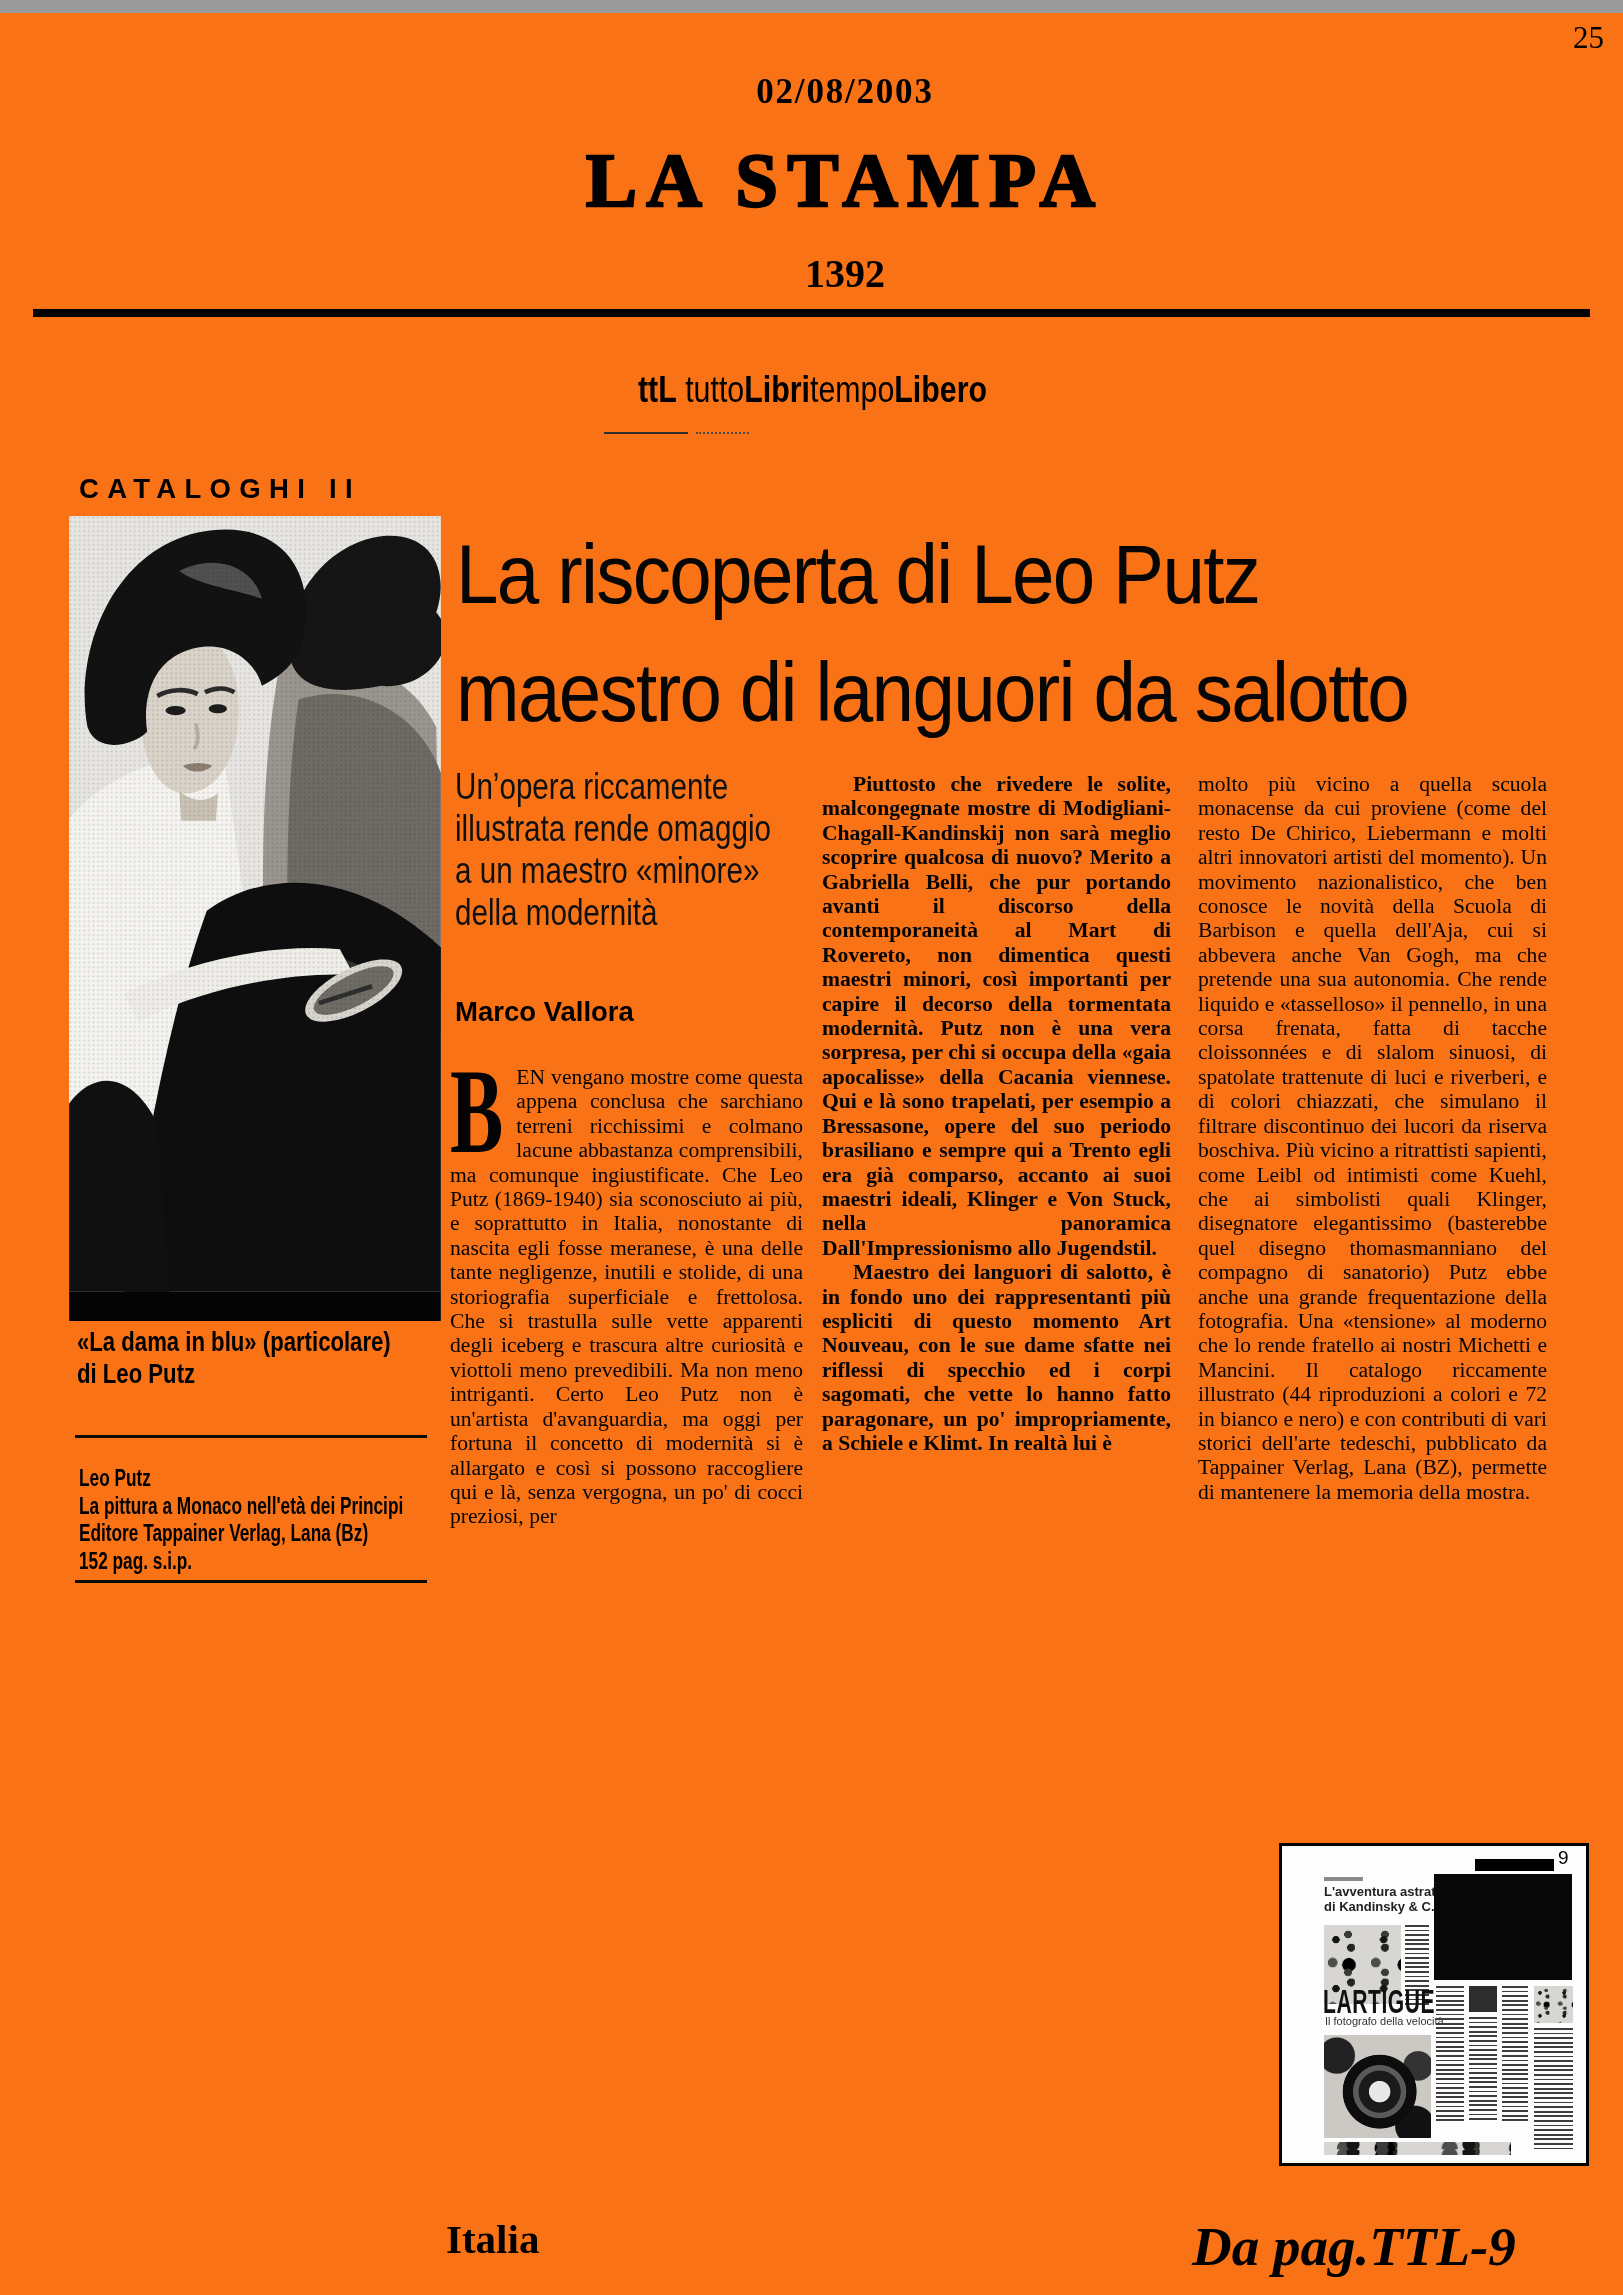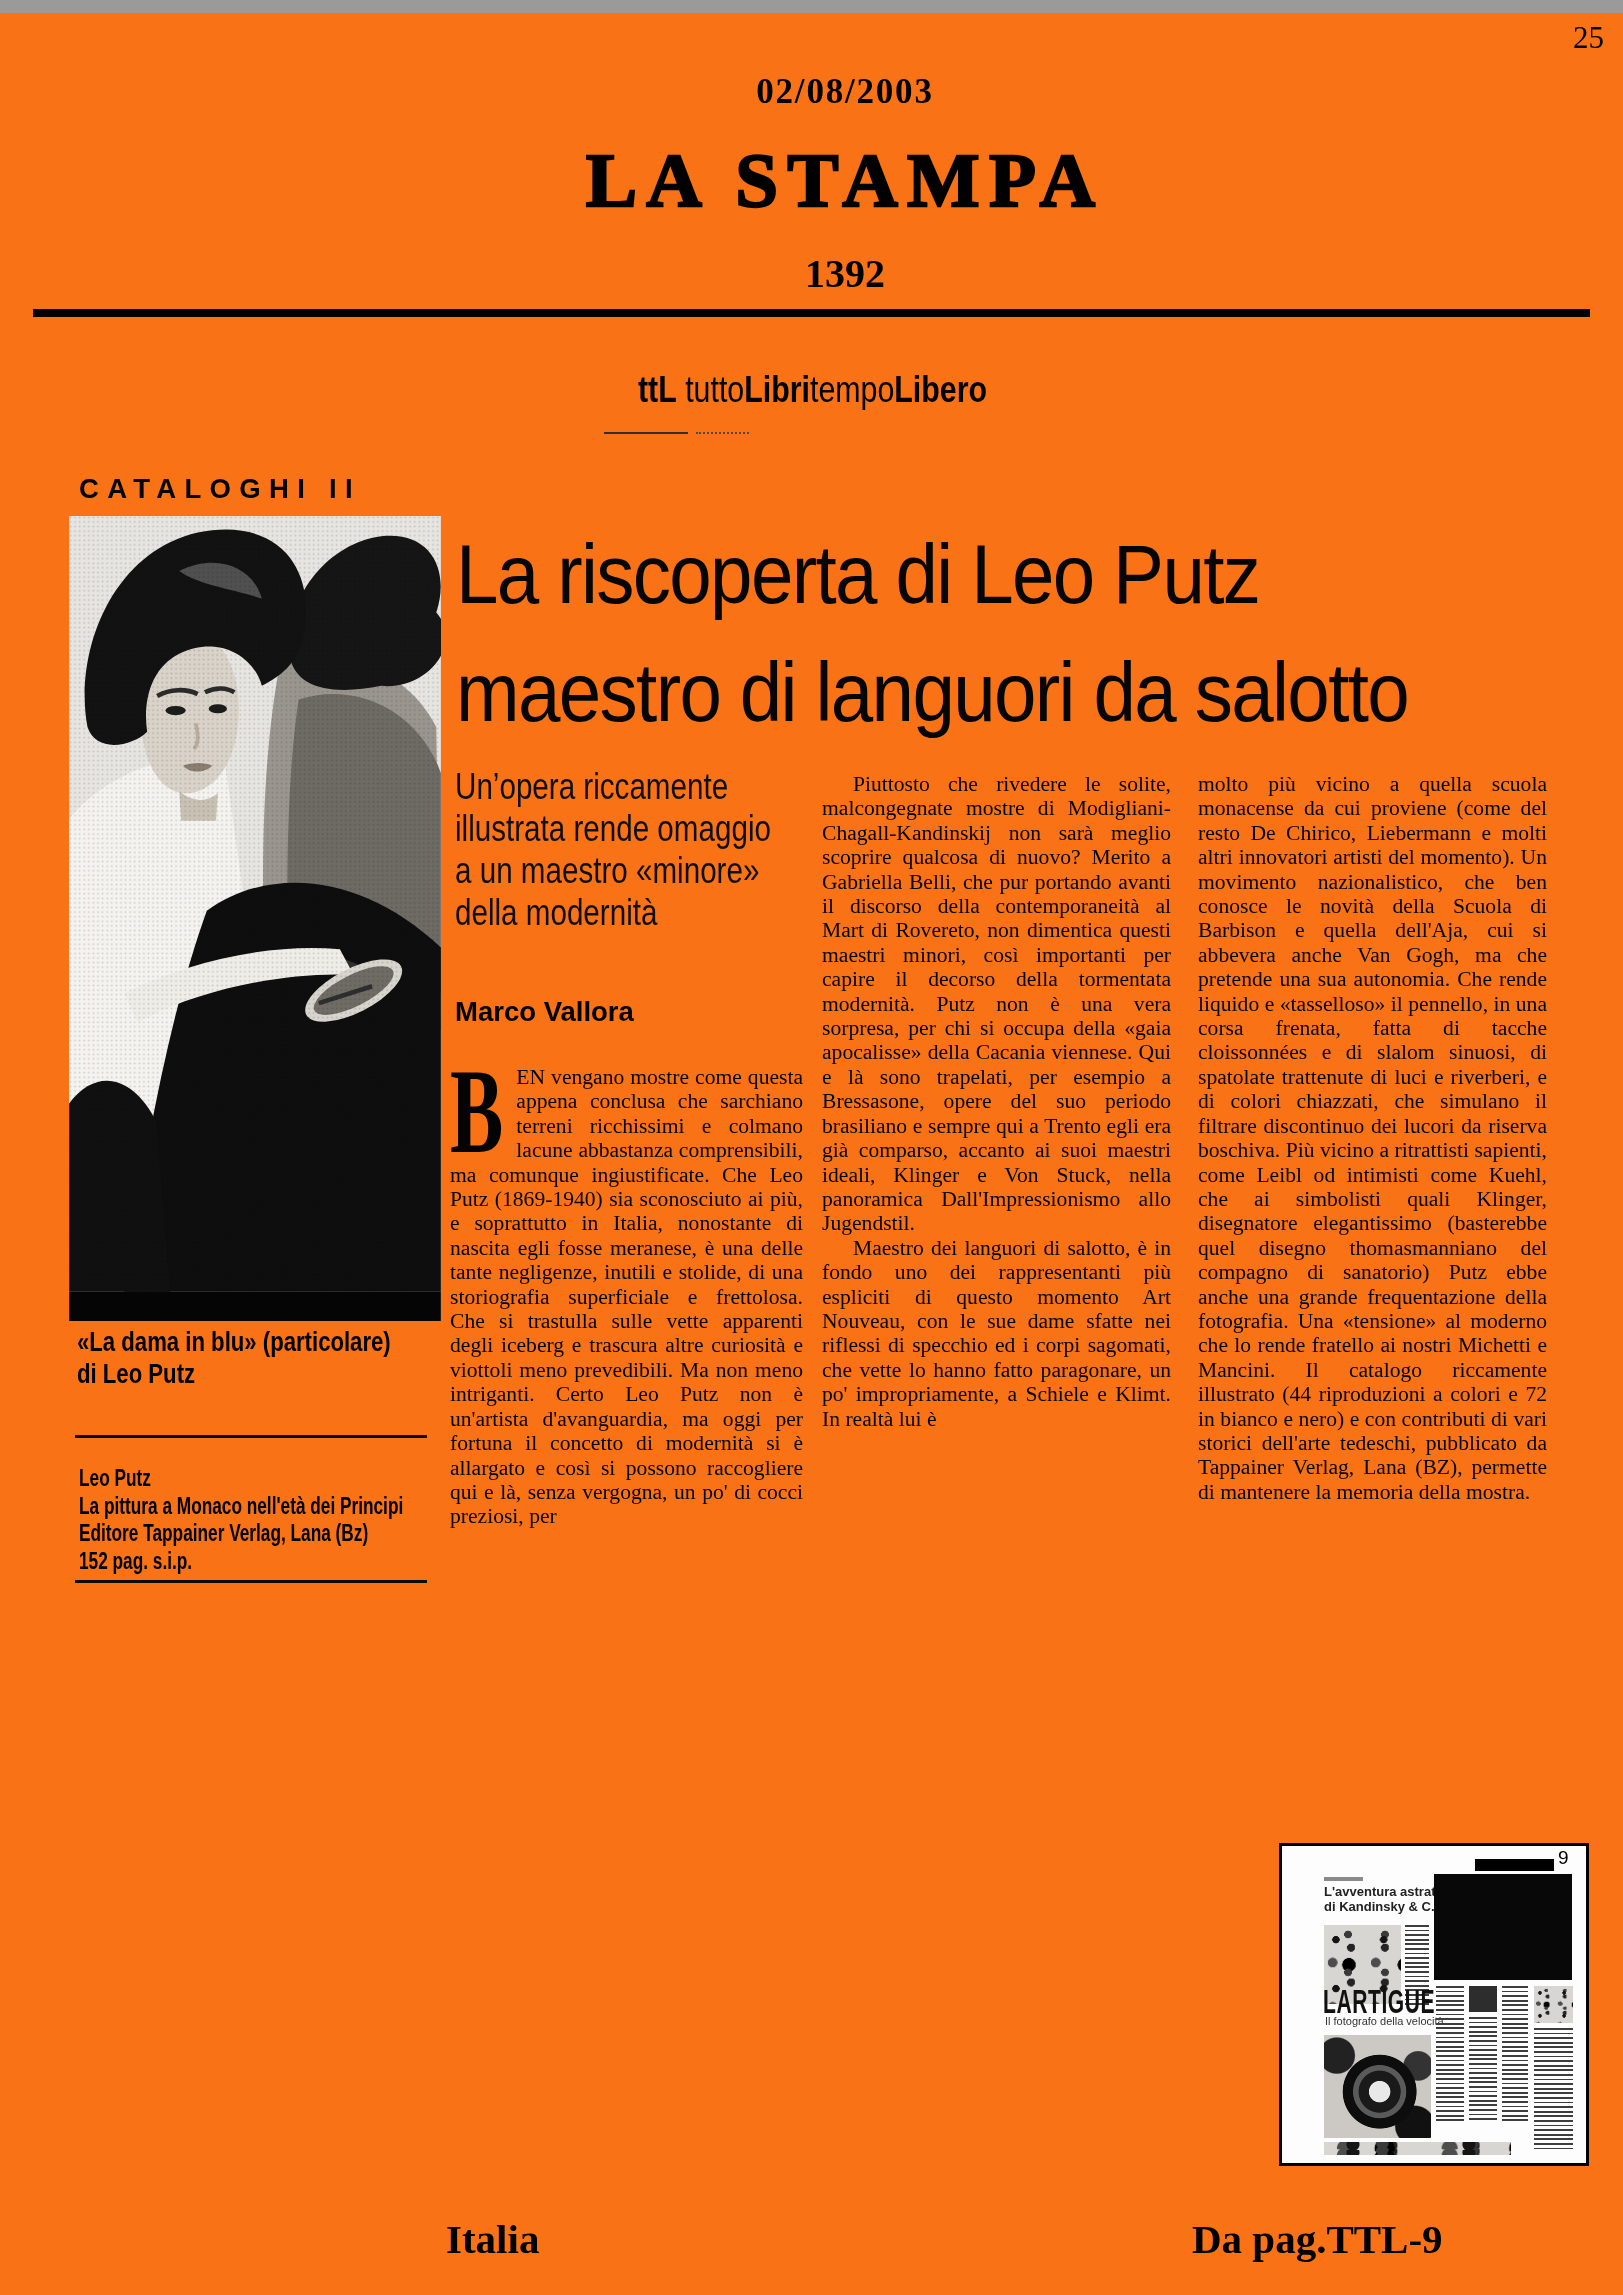--- a/index.html
+++ b/index.html
@@ -39,21 +39,21 @@
   
   #headline{left:456px;top:503px;font-family:"Liberation Sans",sans-serif;font-size:83px;letter-spacing:-1.8px;
             line-height:118px;white-space:nowrap;color:#060606;transform:scaleX(.92);transform-origin:left top;}
   #standfirst{left:455px;top:753px;font-family:"Liberation Sans",sans-serif;font-size:37px;line-height:42px;
               color:#101010;white-space:nowrap;transform:scaleX(.8);transform-origin:left top;}
   #byline{left:455px;top:983px;font-family:"Liberation Sans",sans-serif;font-size:27.5px;font-weight:700;}
 
   
   .col{font-size:21.6px;line-height:24.4px;text-align:justify;color:#040404;}
   .col p{margin:0;}
-  .col p.indent{text-indent:31px;}
+  .col p.indent{text-indent:31px;font-weight:bold;}
   #col1{left:450px;top:1052px;width:353px;}
   #col2{left:822px;top:759px;width:349px;}
   #col3{left:1198px;top:759px;width:349px;}
   .dropcap{float:left;width:59px;font-size:121px;line-height:81px;font-weight:700;margin:5.5px 7.3px 0 0;
            transform:scaleX(.66);transform-origin:left top;font-family:"Liberation Serif",serif;}
 
   
   #thumb{left:1279px;top:1830px;width:310px;height:323px;background:#fdfdfd;border:3.7px solid #000;box-sizing:border-box;}
   #thumb .t{position:absolute;}
   .t-bar{left:193px;top:13px;width:79px;height:12px;background:#000;}
@@ -82,21 +82,21 @@
            background-image:radial-gradient(circle at 52% 55%,#e8e8e8 0 13%,#1a1a1a 14% 26%,#5a5a5a 27% 33%,#0d0d0d 34% 46%,transparent 47%),
                             radial-gradient(circle at 12% 20%,#222 14%,transparent 15%),
                             radial-gradient(circle at 88% 30%,#333 12%,transparent 13%),
                             radial-gradient(circle at 85% 88%,#111 15%,transparent 16%);}
   .t-rphoto{left:252px;top:140px;width:39px;height:37px;}
   .t-rtext{left:252px;top:182px;width:39px;height:121px;}
   .t-strip{left:42px;top:296px;width:187px;height:13px;}
 
   
   #footer-left{left:446px;top:2202px;font-size:41px;font-weight:700;}
-  #footer-right{left:1192px;top:2202px;font-size:41px;font-weight:700;}
+  #footer-right{left:1192px;top:2202px;font-size:55px;font-weight:700;font-style:italic;}
 </style>
 </head>
 <body>
 
 <div class="page">
 
   <div class="abs" id="corner-num">25</div>
   <div class="abs" id="date-line">02/08/2003</div>
   <div class="abs" id="masthead">LA STAMPA</div>
   <div class="abs" id="edition-num">1392</div>

